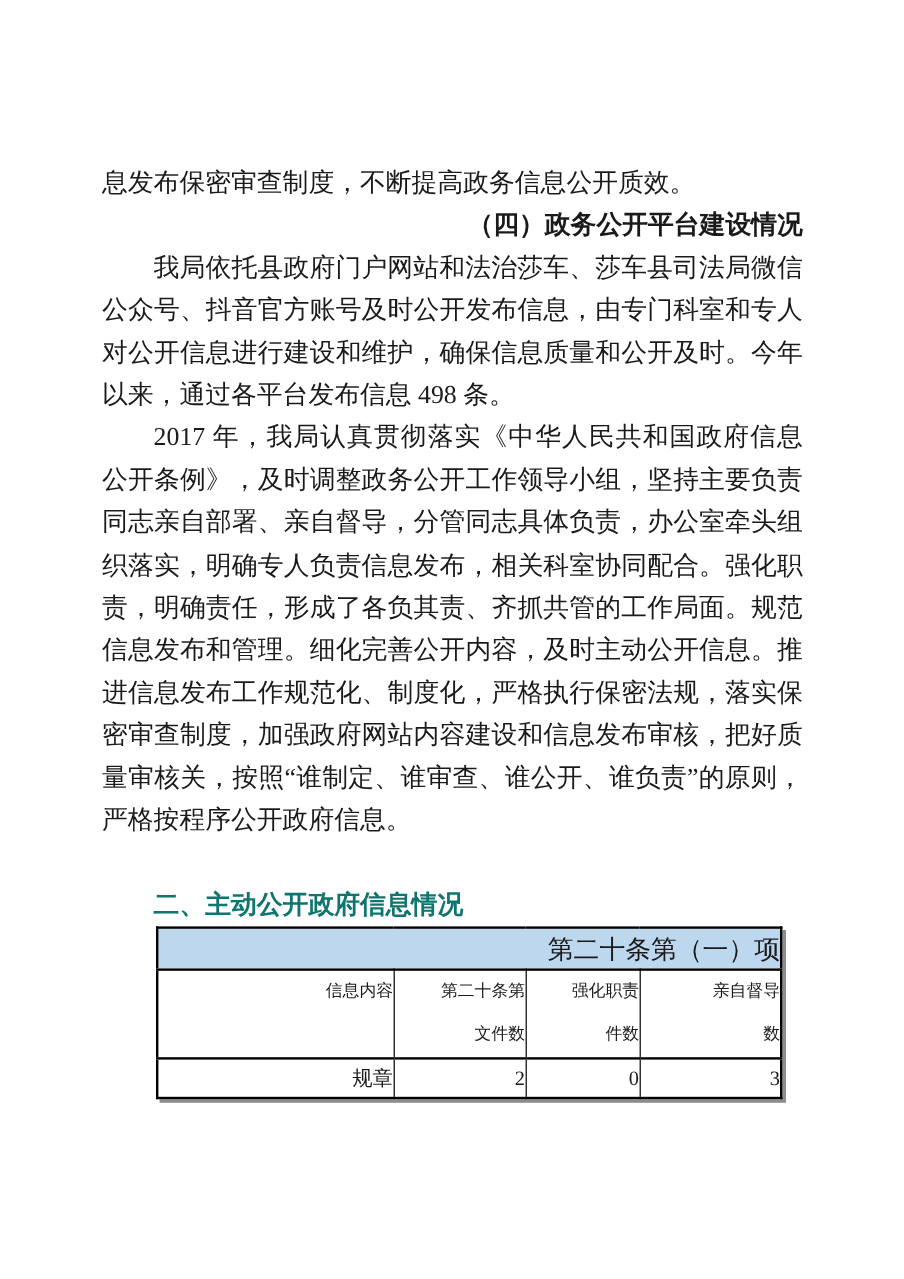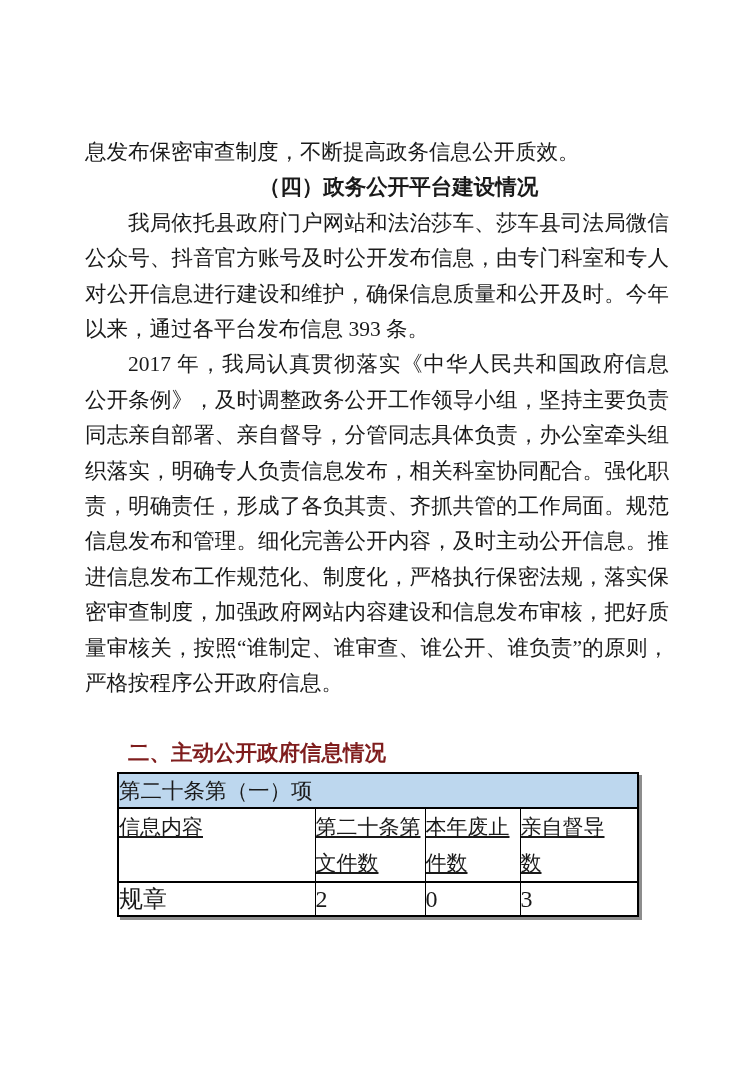--- a/index.html
+++ b/index.html
@@ -29,104 +29,103 @@
   .content p {
     margin: 0;
     padding: 0;
   }
   .para-indent {
     text-indent: 2em;
   }
   .subheading {
     font-weight: bold;
     text-indent: 2em;
-    text-align: center;
+    text-align: right;
   }
   .section-heading {
     position: absolute;
     left: 85px;
     top: 737px;
     width: 584px;
     margin: 0;
-    font-family: Liberation Mono, monospace;
+    font-family: Liberation Serif, serif;
     font-weight: bold;
     font-size: 21.5px;
     line-height: 35.4px;
     text-indent: 2em;
-    color: #7f1d1d;
+    color: #0f766e;
   }
   table.info-table {
     position: absolute;
-    left: 117px;
+    left: 130px;
     top: 772px;
     width: 522px;
     border-collapse: collapse;
     table-layout: fixed;
     border: 2px solid #000000;
     box-shadow: 3px 3px 0 #8d8d8d;
-    text-align: left;
+    text-align: right;
     background: #ffffff;
   }
   table.info-table th, table.info-table td {
     border: 1px solid #000000;
     padding: 0;
     font-weight: normal;
     overflow: hidden;
   }
   tr.title-row th {
     height: 33px;
     font-size: 21.5px;
     vertical-align: middle;
     border-bottom: 2px solid #000000;
   }
   tr.header-row th {
     height: 70px;
-    font-size: 21px;
+    font-size: 14px;
     line-height: 36px;
     vertical-align: top;
     white-space: pre-line;
     border-bottom: 2px solid #000000;
-    text-decoration: underline;
   }
   tr.data-row td {
     height: 31px;
-    font-size: 24px;
+    font-size: 17px;
     vertical-align: middle;
   }
 </style>
 </head>
 <body>
 
 <div class="page">
 
   <div class="content">
     <p>息发布保密审查制度，不断提高政务信息公开质效。</p>
     <p class="subheading">（四）政务公开平台建设情况</p>
-    <p class="para-indent">我局依托县政府门户网站和法治莎车、莎车县司法局微信公众号、抖音官方账号及时公开发布信息，由专门科室和专人对公开信息进行建设和维护，确保信息质量和公开及时。今年以来，通过各平台发布信息 393 条。</p>
+    <p class="para-indent">我局依托县政府门户网站和法治莎车、莎车县司法局微信公众号、抖音官方账号及时公开发布信息，由专门科室和专人对公开信息进行建设和维护，确保信息质量和公开及时。今年以来，通过各平台发布信息 498 条。</p>
     <p class="para-indent">2017 年，我局认真贯彻落实《中华人民共和国政府信息公开条例》，及时调整政务公开工作领导小组，坚持主要负责同志亲自部署、亲自督导，分管同志具体负责，办公室牵头组织落实，明确专人负责信息发布，相关科室协同配合。强化职责，明确责任，形成了各负其责、齐抓共管的工作局面。规范信息发布和管理。细化完善公开内容，及时主动公开信息。推进信息发布工作规范化、制度化，严格执行保密法规，落实保密审查制度，加强政府网站内容建设和信息发布审核，把好质量审核关，按照“谁制定、谁审查、谁公开、谁负责”的原则，严格按程序公开政府信息。</p>
   </div>
 
   <p class="section-heading">二、主动公开政府信息情况</p>
 
   <table class="info-table">
     <colgroup>
       <col style="width:197px">
       <col style="width:110px">
       <col style="width:95px">
       <col style="width:118px">
     </colgroup>
     <thead>
       <tr class="title-row">
         <th colspan="4" style="background:#bdd7ee">第二十条第（一）项</th>
       </tr>
       <tr class="header-row">
         <th>信息内容</th>
         <th>第二十条第
 文件数</th>
-        <th>本年废止
+        <th>强化职责
 件数</th>
         <th>亲自督导
 数</th>
       </tr>
     </thead>
     <tbody>
       <tr class="data-row">
         <td>规章</td>
         <td>2</td>
         <td>0</td>

